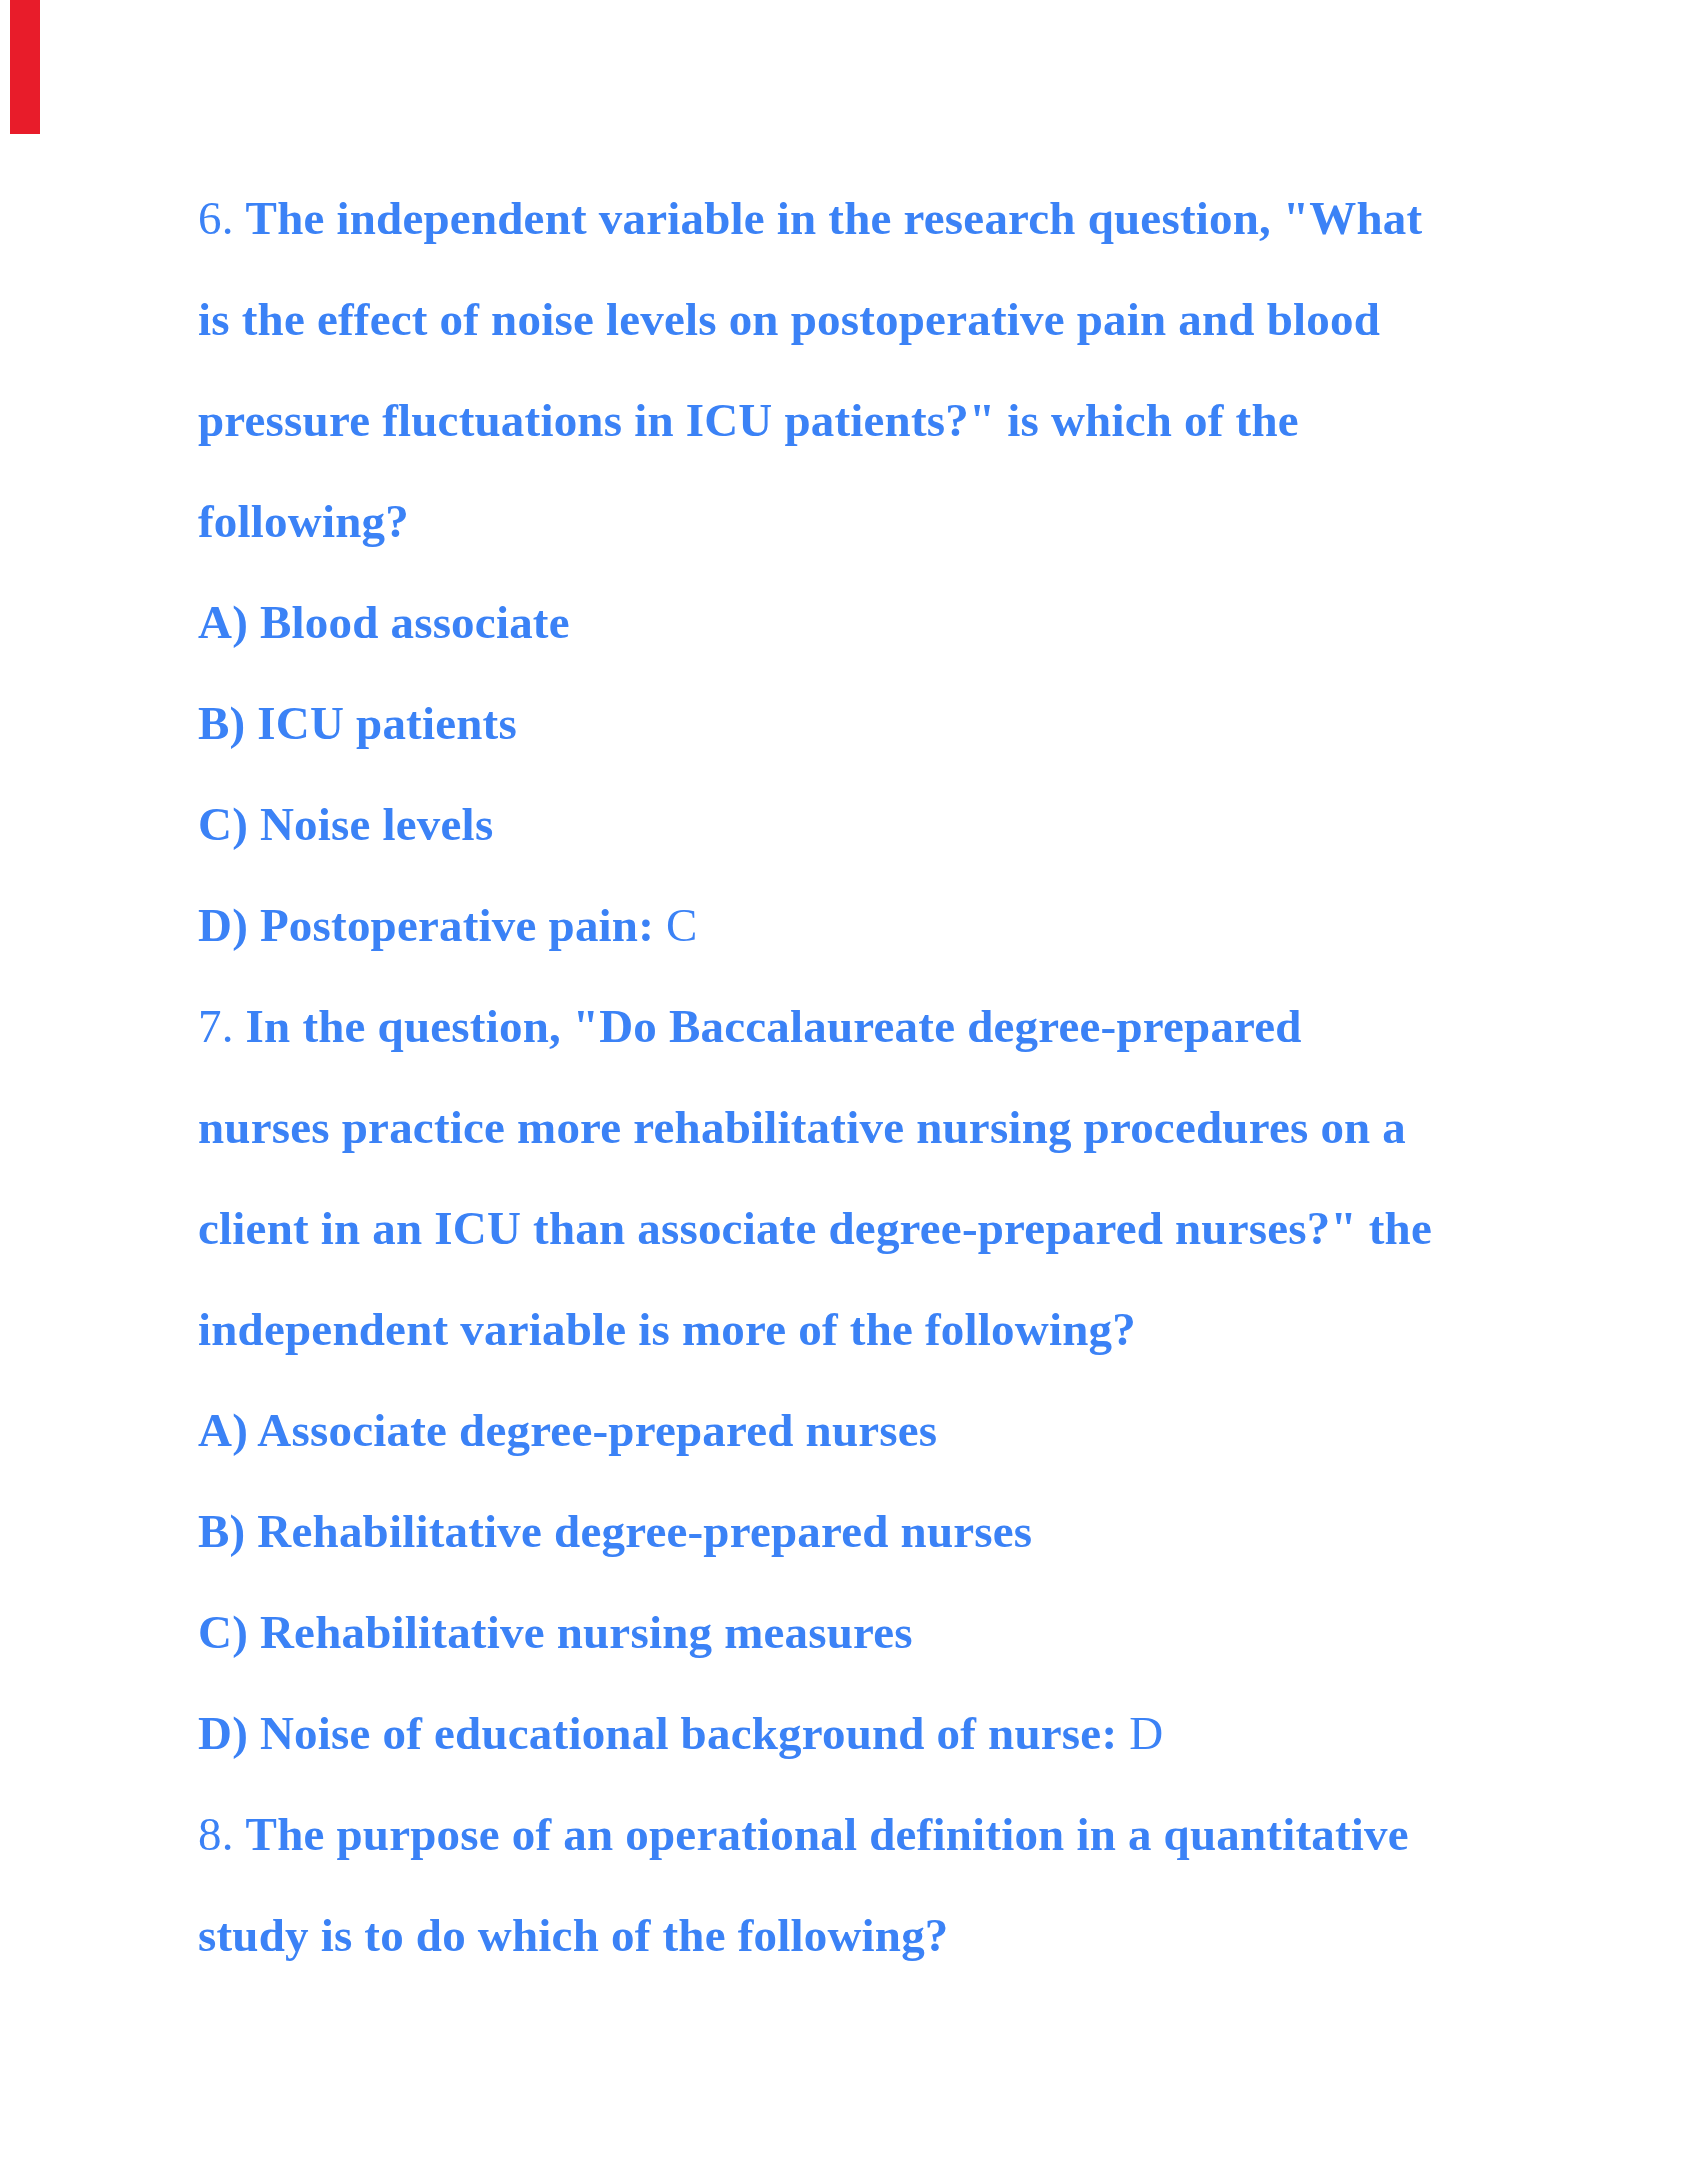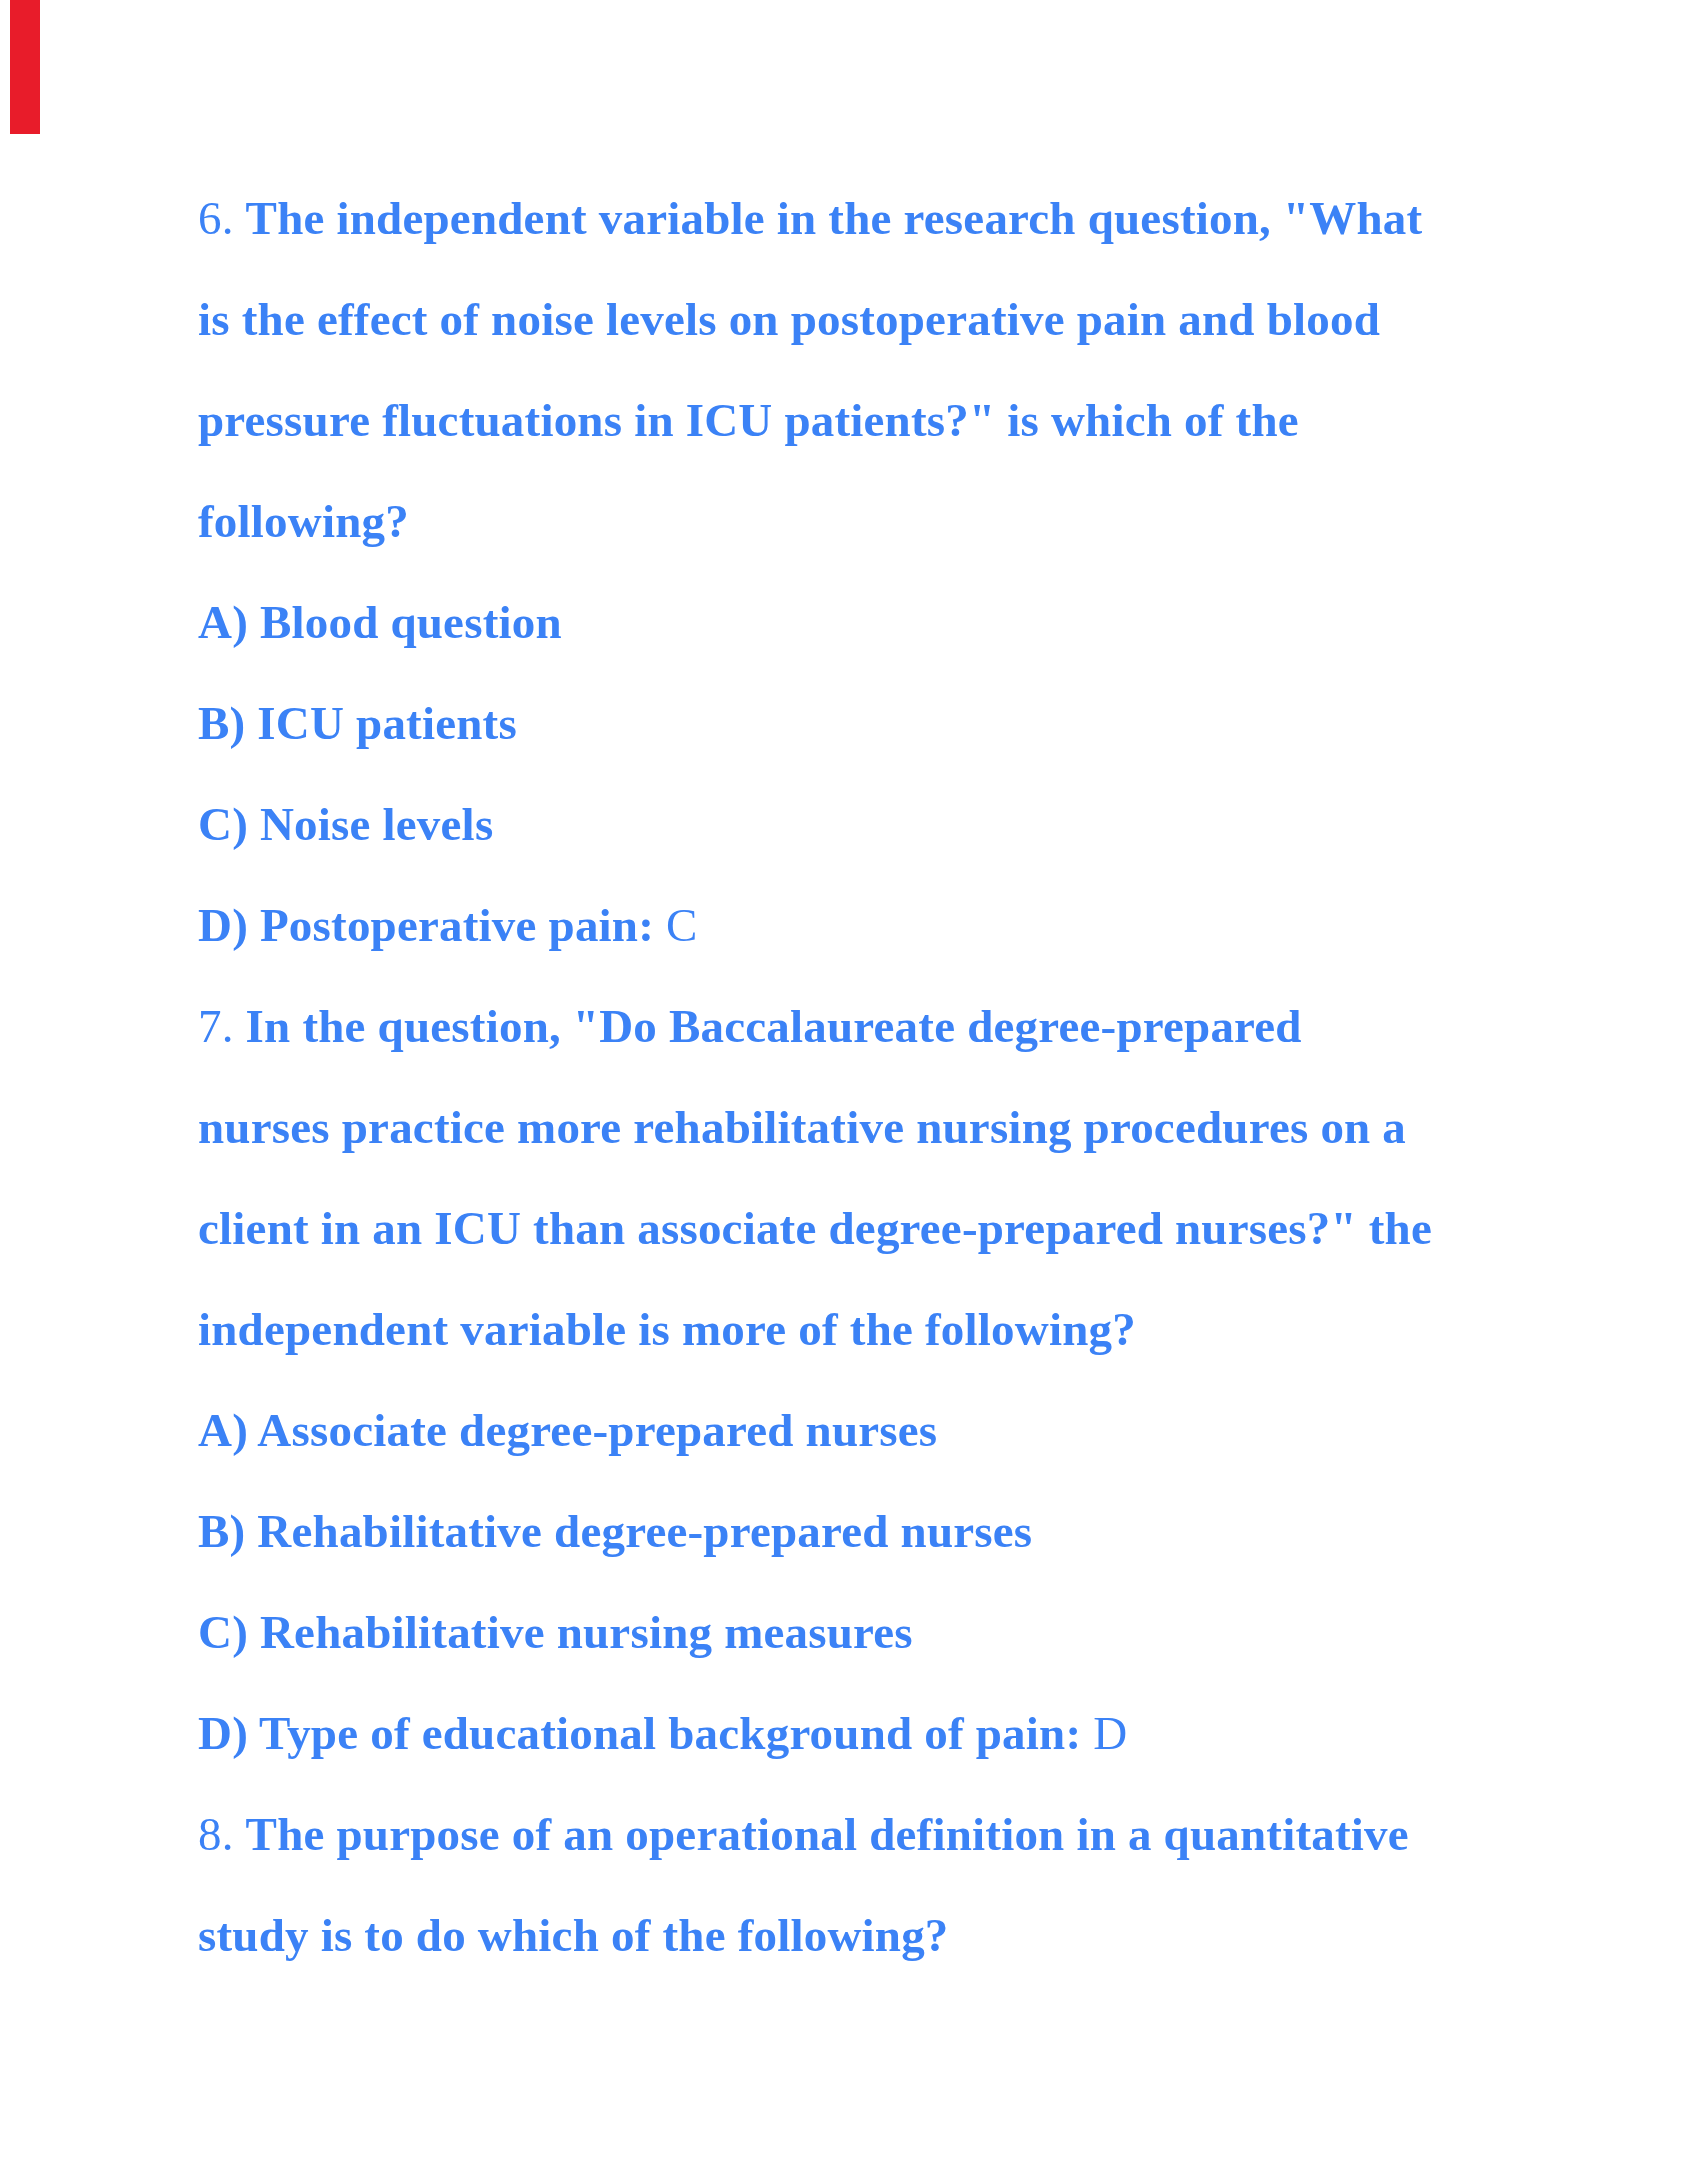--- a/index.html
+++ b/index.html
@@ -51,21 +51,21 @@
   <div class="content">
 
     <div class="line"><span class="pre">6. </span><span class="main">The independent variable in the research question, "What</span></div>
 
     <div class="line"><span class="main">is the effect of noise levels on postoperative pain and blood</span></div>
 
     <div class="line"><span class="main">pressure fluctuations in ICU patients?" is which of the</span></div>
 
     <div class="line"><span class="main">following?</span></div>
 
-    <div class="line"><span class="main">A) Blood question</span></div>
+    <div class="line"><span class="main">A) Blood associate</span></div>
 
     <div class="line"><span class="main">B) ICU patients</span></div>
 
     <div class="line"><span class="main">C) Noise levels</span></div>
 
     <div class="line"><span class="main">D) Postoperative pain:</span><span class="post"> C</span></div>
 
     <div class="line"><span class="pre">7. </span><span class="main">In the question, "Do Baccalaureate degree-prepared</span></div>
 
     <div class="line"><span class="main">nurses practice more rehabilitative nursing procedures on a</span></div>
@@ -73,21 +73,21 @@
     <div class="line"><span class="main">client in an ICU than associate degree-prepared nurses?" the</span></div>
 
     <div class="line"><span class="main">independent variable is more of the following?</span></div>
 
     <div class="line"><span class="main">A) Associate degree-prepared nurses</span></div>
 
     <div class="line"><span class="main">B) Rehabilitative degree-prepared nurses</span></div>
 
     <div class="line"><span class="main">C) Rehabilitative nursing measures</span></div>
 
-    <div class="line"><span class="main">D) Type of educational background of pain:</span><span class="post"> D</span></div>
+    <div class="line"><span class="main">D) Noise of educational background of nurse:</span><span class="post"> D</span></div>
 
     <div class="line"><span class="pre">8. </span><span class="main">The purpose of an operational definition in a quantitative</span></div>
 
     <div class="line"><span class="main">study is to do which of the following?</span></div>
 
   </div>
 
 </div>
 
 

